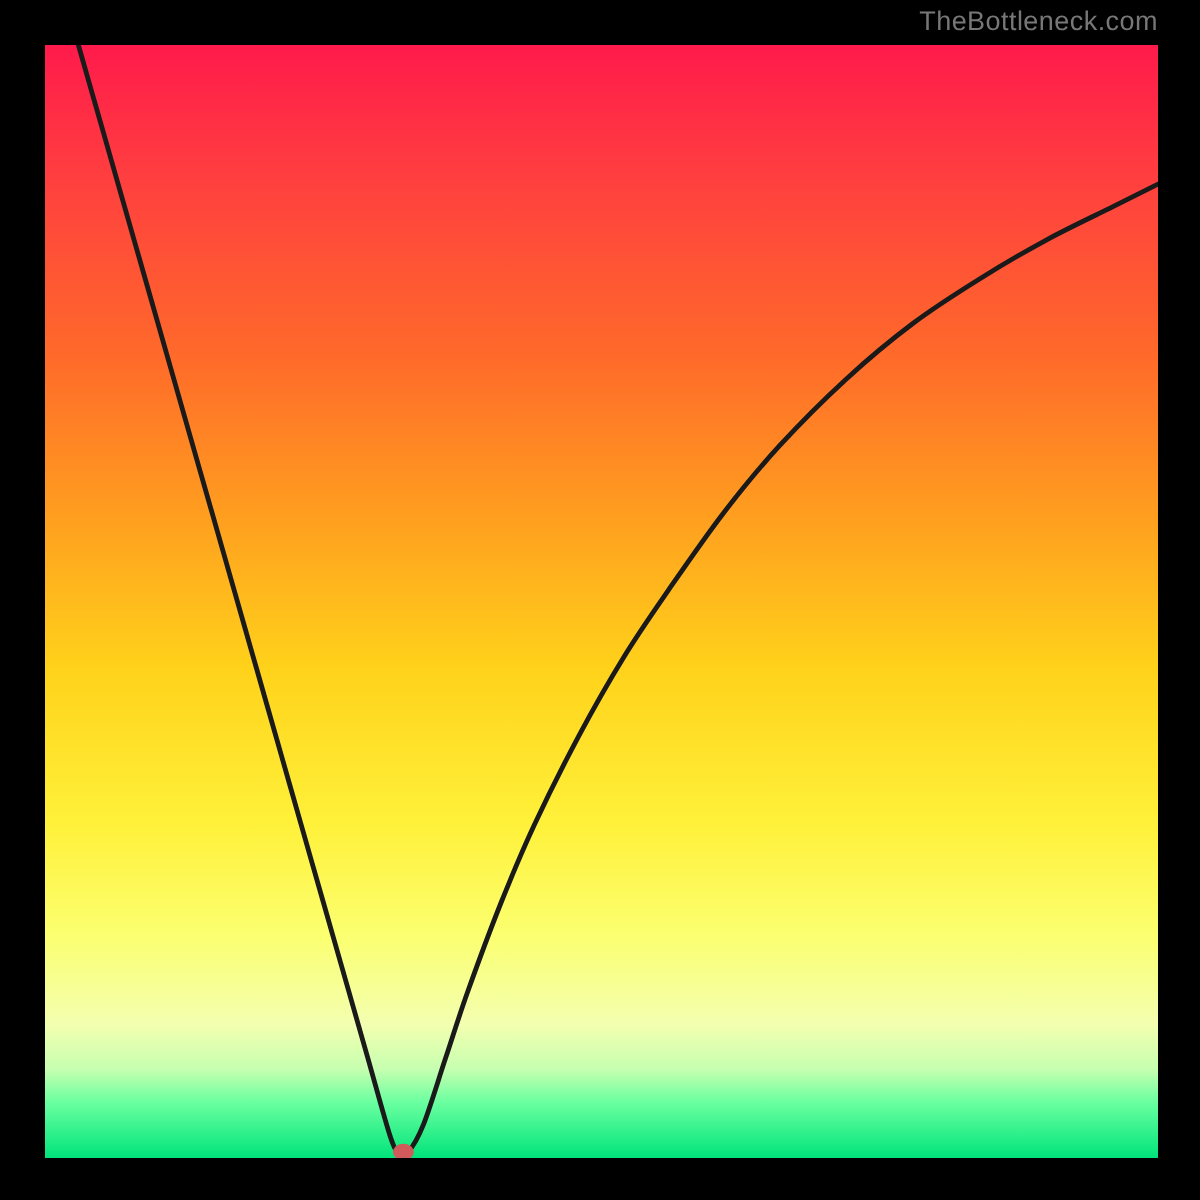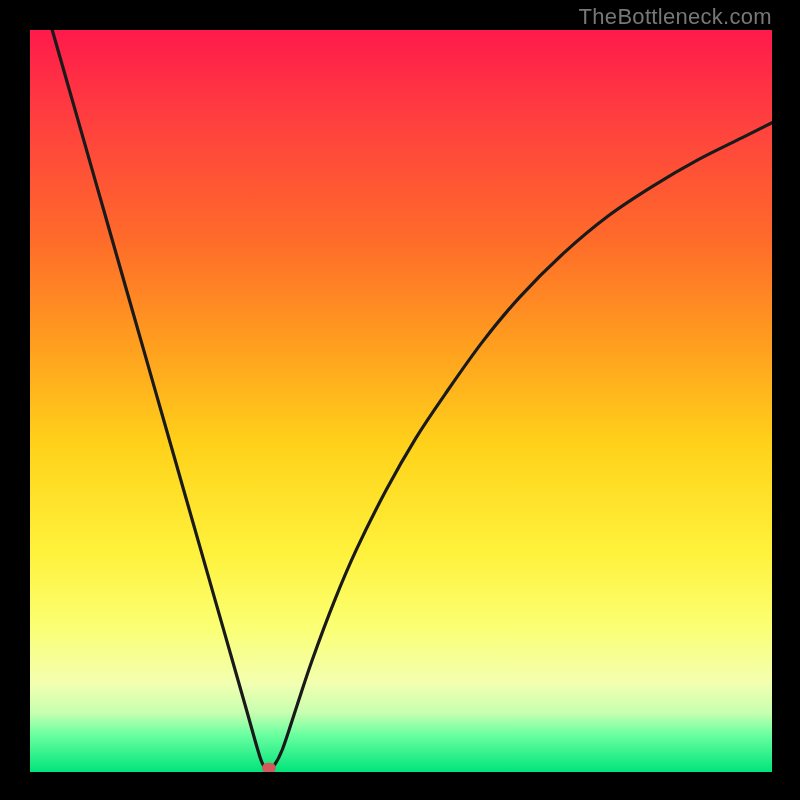--- a/index.html
+++ b/index.html
@@ -43,21 +43,21 @@
   .plot svg {
     position: absolute;
     left: 0;
     top: 0;
   }
   .attribution {
     position: absolute;
     top: 4px;
     right: 28px;
     color: #777;
-    font-size: 22px;
+    font-size: 18px;
     font-weight: 500;
     letter-spacing: 0.3px;
     text-align: center;
   }
 </style>
 </head>
 <body>
 
 <div class="frame">
 

